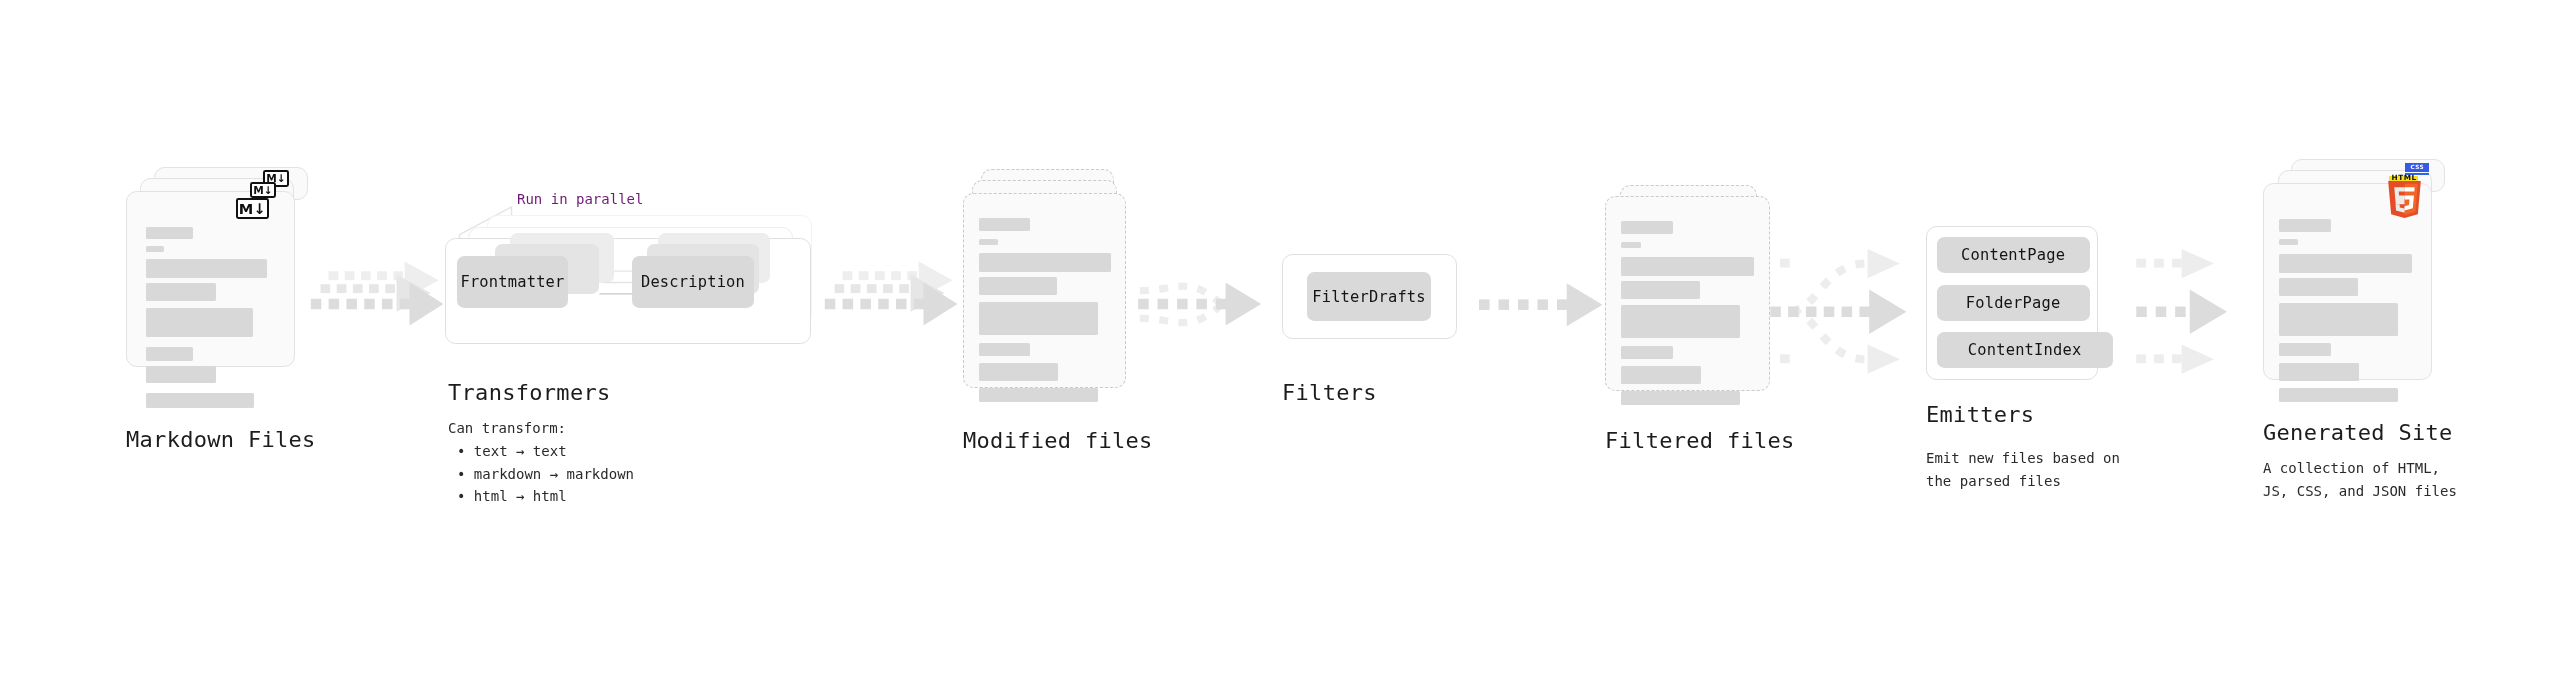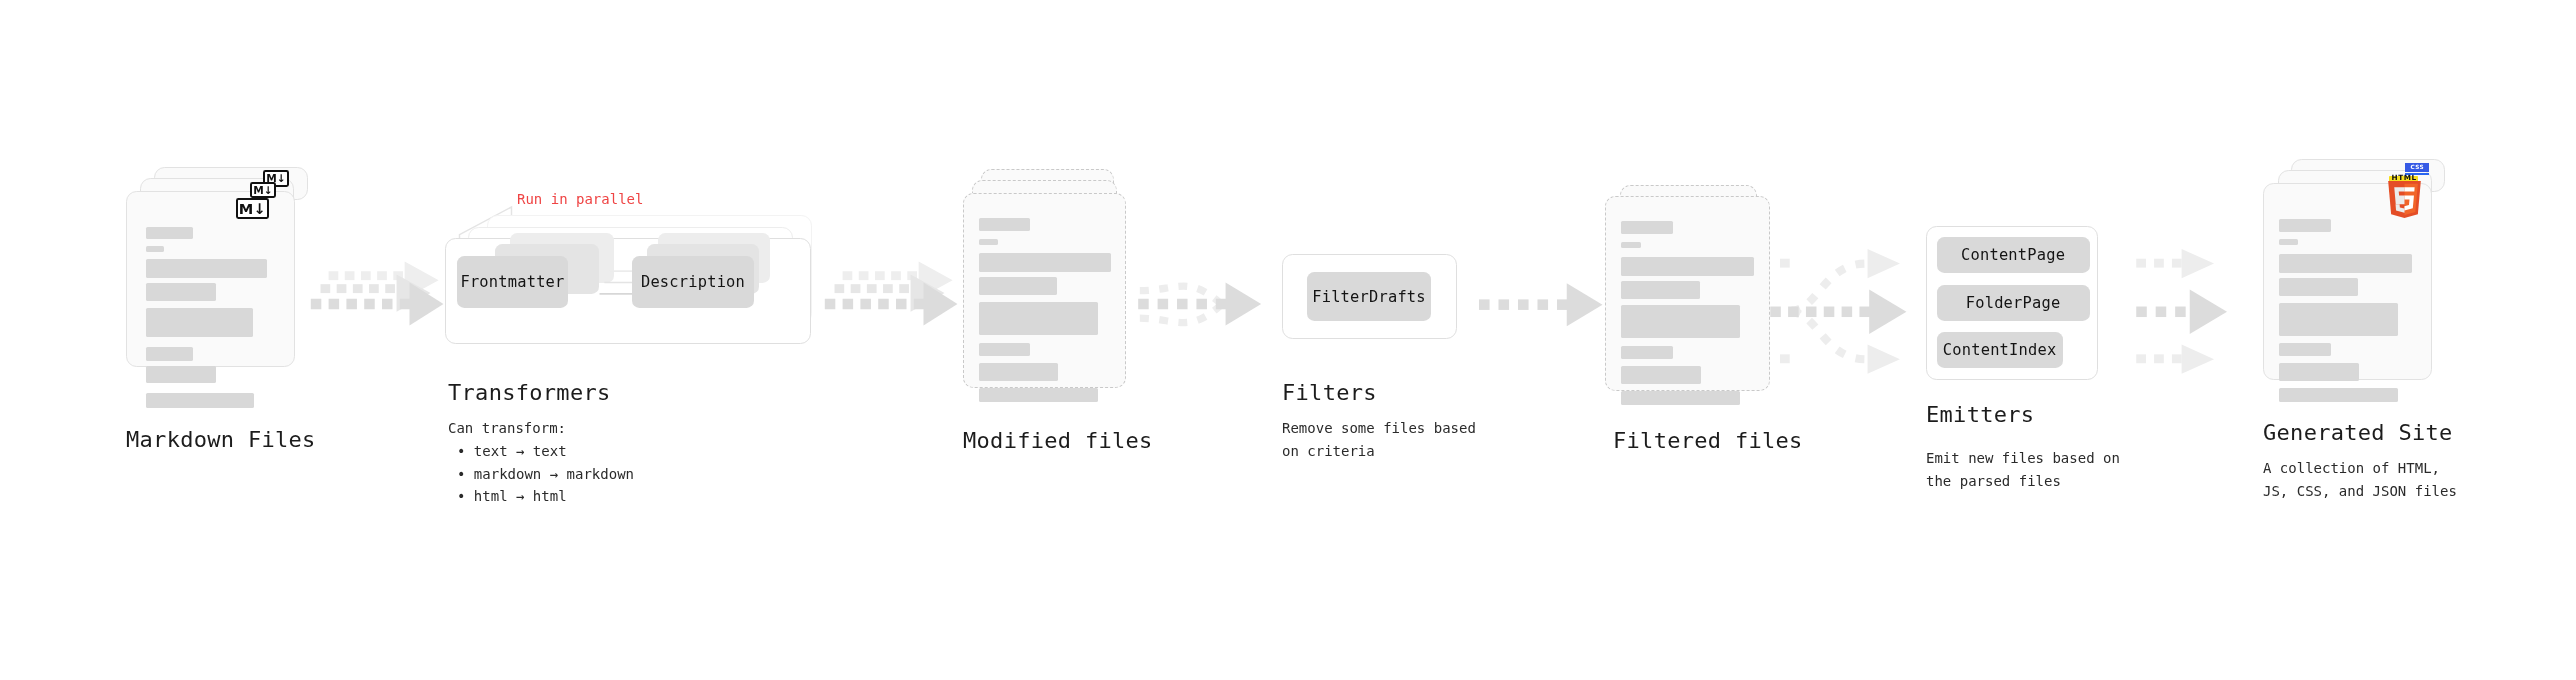--- a/index.html
+++ b/index.html
@@ -62,21 +62,21 @@
     display:flex;align-items:center;justify-content:center;
     font-family:"DejaVu Sans Mono","Liberation Mono",monospace;
     font-size:15.4px;color:#141414;white-space:nowrap;letter-spacing:0.2px;
   }
   .chip.ghost2{background:#e4e4e4;}
   .chip.ghost3{background:#ededed;}
 
   .parallel-label{
     position:absolute;
     font-family:"DejaVu Sans Mono","Liberation Mono",monospace;
-    font-size:14px;color:#ef4444;white-space:nowrap;
+    font-size:14px;color:#701a75;white-space:nowrap;
   }
 
   svg.ovl{position:absolute;overflow:visible;pointer-events:none;}
 
   .bullets{margin:0;padding:0;list-style:none;}
   .bullets li{
     font-family:"DejaVu Sans Mono","Liberation Mono",monospace;
     font-size:14px;color:#2a2a2a;line-height:1.62;white-space:nowrap;
   }
 </style>
@@ -252,22 +252,20 @@
   </svg>
 
   <div class="stack" style="left:1282px;top:254px;width:179px;height:89px;">
     <div class="gbox" style="left:0px;top:0px;width:175px;height:85px;"></div>
     <div class="chip" style="left:25px;top:18px;width:124px;height:49px;">
       <span>FilterDrafts</span>
     </div>
   </div>
 
   <div class="title abs" style="left:1282px;top:380px;">Filters</div>
-  <div class="desc abs" style="left:1282px;top:417px;">Remove some files based
-on criteria</div>
 
   <svg class="ovl" style="left:1479px;top:283px;" width="130" height="49" viewBox="0 0 160 60">
     <g fill="#dcdcdc">
       <rect x="0" y="20" width="13" height="13"></rect>
         <rect x="24" y="20" width="13" height="13"></rect>
       <rect x="48" y="20" width="13" height="13"></rect>
         <rect x="72" y="20" width="13" height="13"></rect>
       <rect x="96" y="20" width="13" height="13"></rect>
       <polygon points="108,0 152,26.5 108,53"></polygon>
     </g>
@@ -280,21 +278,21 @@
     <div class="skel" style="left:16.3px;top:36px;width:52px;height:13px;"></div>
     <div class="skel" style="left:16.3px;top:57px;width:19.5px;height:5.7px;"></div>
     <div class="skel" style="left:16.3px;top:72px;width:133px;height:18.7px;"></div>
     <div class="skel" style="left:16.3px;top:96px;width:79px;height:18px;"></div>
     <div class="skel" style="left:16.3px;top:120px;width:119px;height:32.5px;"></div>
     <div class="skel" style="left:16.3px;top:161px;width:52px;height:13px;"></div>
     <div class="skel" style="left:16.3px;top:181px;width:80px;height:18px;"></div>
     <div class="skel" style="left:16.3px;top:206px;width:119px;height:14px;"></div>
   </div>
 
-  <div class="title abs" style="left:1605px;top:428px;margin-left:8px;">Filtered files</div>
+  <div class="title abs" style="left:1605px;top:428px;">Filtered files</div>
 
   <svg class="ovl" style="left:1780px;top:236px;" width="154" height="154" viewBox="0 0 190 190">
     <g stroke="#ededed" stroke-width="10" fill="none" stroke-dasharray="11 14" stroke-linecap="butt">
       <path d="M14 92 C 46 92, 54 34, 106 34"></path>
       <path d="M14 94 C 46 94, 54 152, 106 152"></path>
     </g>
     <g fill="#ededed">
       <rect x="0" y="28" width="12" height="11"></rect>
       <polygon points="108,16 148,34, 108,52"></polygon>
     </g>
@@ -314,21 +312,21 @@
   </svg>
 
   <div class="stack" style="left:1926px;top:226px;width:187px;height:163px;">
     <div class="gbox" style="left:0px;top:0px;width:172px;height:154px;"></div>
     <div class="chip" style="left:10.6px;top:11.4px;width:153px;height:36px;">
       <span>ContentPage</span>
     </div>
     <div class="chip" style="left:10.6px;top:59px;width:153px;height:36px;">
       <span>FolderPage</span>
     </div>
-    <div class="chip" style="left:10.6px;top:106px;width:126px;height:36px;">
+    <div class="chip" style="left:10.6px;top:106px;width:176px;height:36px;">
       <span>ContentIndex</span>
     </div>
   </div>
 
   <div class="title abs" style="left:1926px;top:402px;">Emitters</div>
   <div class="desc abs" style="left:1926px;top:439px;margin-top:8px;">Emit new files based on
 the parsed files</div>
 
   <svg class="ovl" style="left:2133px;top:236px;" width="154" height="154" viewBox="0 0 190 190">
     <g fill="#ededed">

